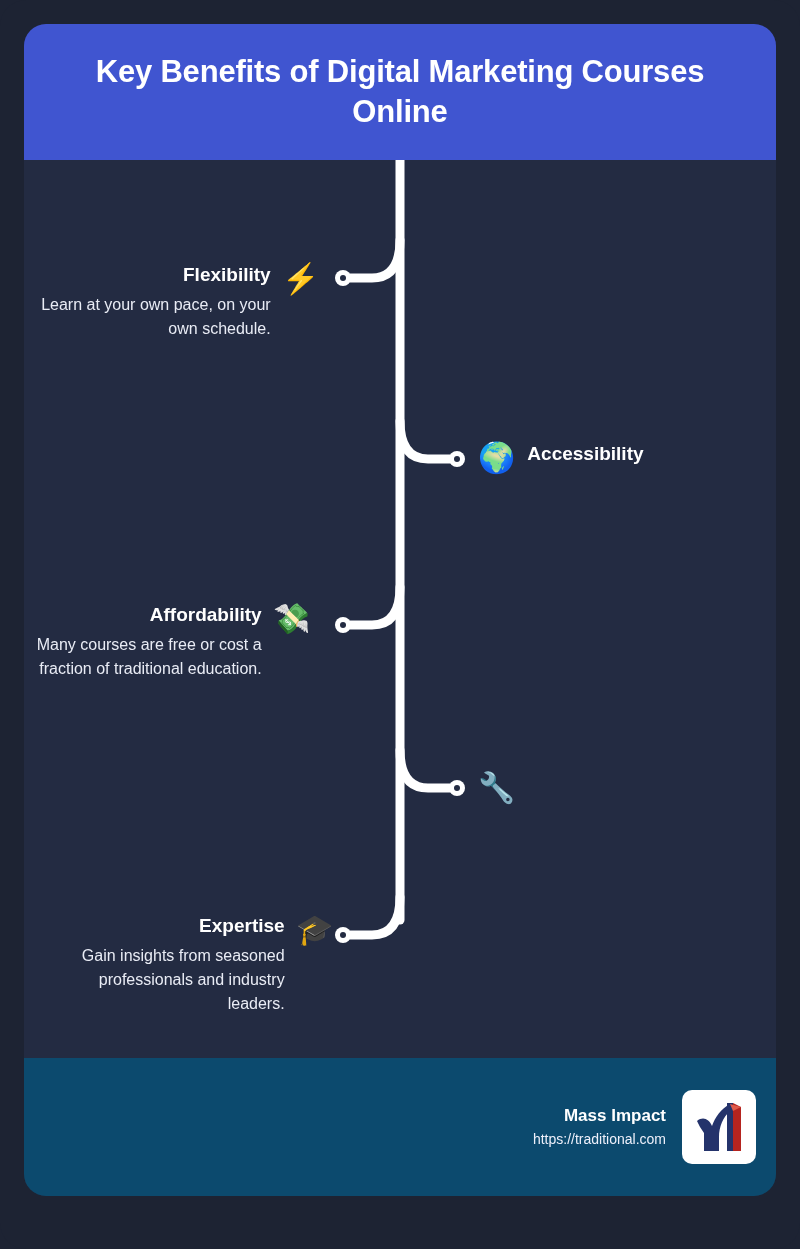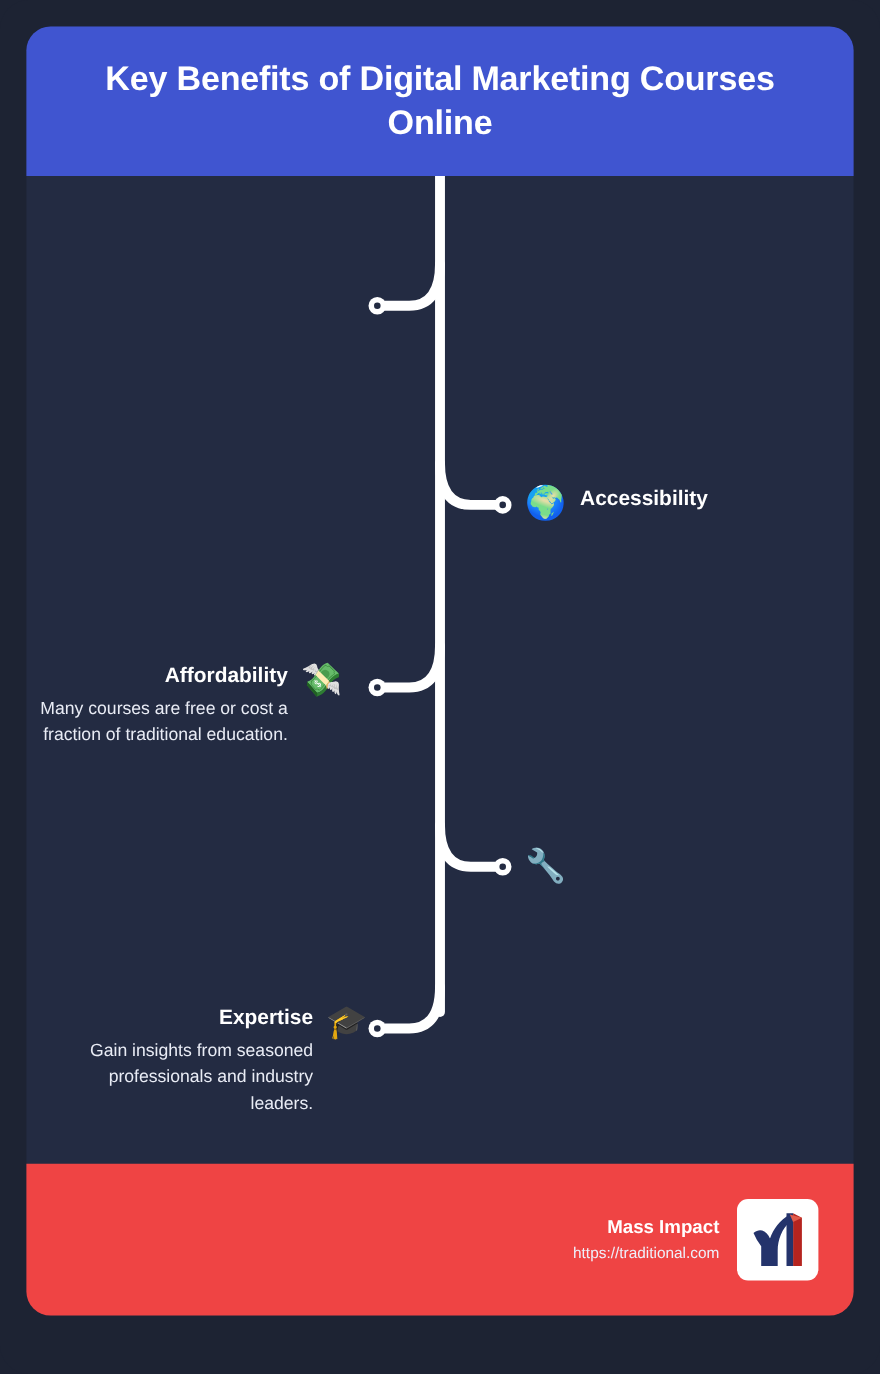--- a/index.html
+++ b/index.html
@@ -39,26 +39,26 @@
     font-size: 31px;
     font-weight: bold;
     line-height: 1.28;
     text-align: center;
     letter-spacing: -0.2px;
   }
   .footer {
     position: absolute;
     left: 24px; top: 1058px;
     width: 752px; height: 138px;
-    background: #ef4444;
+    background: #0c4a6e;
     border-radius: 0 0 22px 22px;
     display: flex;
     align-items: center;
     justify-content: flex-end;
-    padding-right: 32px;
+    padding-right: 20px;
     gap: 16px;
   }
   .footer-text { text-align: right; }
   .brand-name {
     color: #ffffff;
     font-size: 17px;
     font-weight: bold;
     line-height: 1.5;
   }
   .brand-url {
@@ -162,20 +162,27 @@
       <circle cx="457" cy="788" r="3" fill="#232b42"></circle>
       <circle cx="343" cy="935" r="8" fill="#ffffff"></circle>
       <circle cx="343" cy="935" r="3" fill="#232b42"></circle>
     </g>
   </svg>
 
   <div class="header">
     <h1 class="header-title">Key Benefits of Digital Marketing Courses Online</h1>
   </div>
 
+  <div class="item left" id="item-0">
+    <div class="item-text">
+      <div class="item-title">Flexibility</div>
+      <div class="item-desc">Learn at your own pace, on your own schedule.</div>
+    </div>
+    <div class="item-icon">⚡</div>
+  </div>
 
   <div class="item right" id="item-1">
     <div class="item-icon">🌍</div>
     <div class="item-text">
       <div class="item-title">Accessibility</div>
     </div>
   </div>
 
   <div class="item left" id="item-2">
     <div class="item-text">

